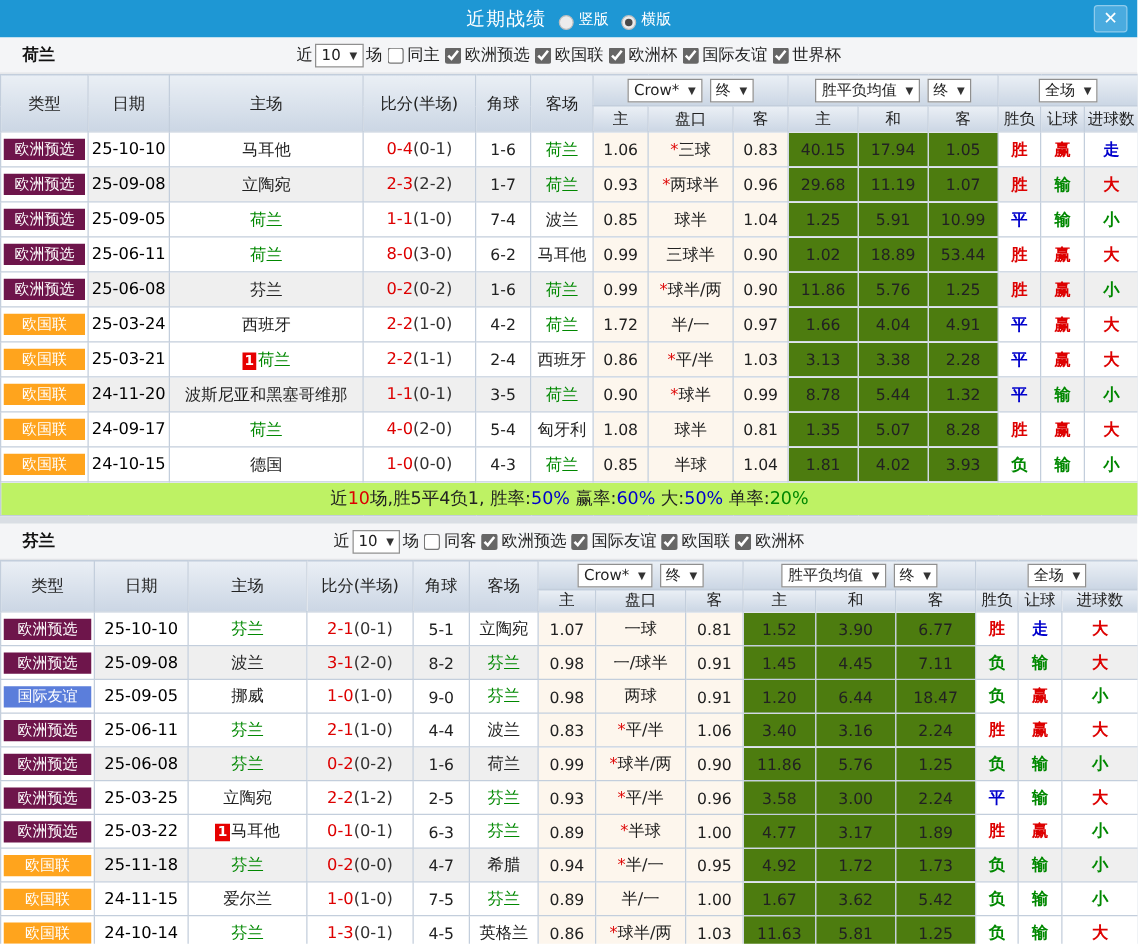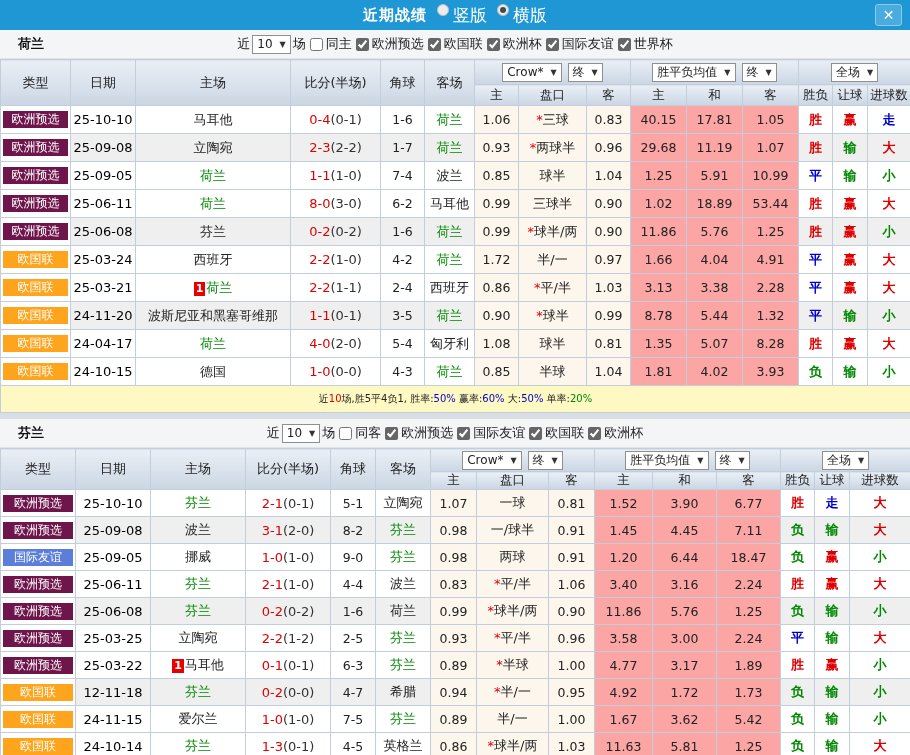--- a/index.html
+++ b/index.html
@@ -2,22 +2,22 @@
 <html><head>
 <meta charset="utf-8">
 <style>
   html,body{margin:0;padding:0}
   body{
     width:910px;height:755px;overflow:hidden;background:#fff;color:#222;
     font-family:"DejaVu Sans","Liberation Sans",sans-serif;font-size:13px;
   }
   
   .titlebar{height:30px;background:#1E97D4;position:relative;display:flex;align-items:center;justify-content:center}
-  .titlebar .title{color:#fff;font-weight:bold;font-size:15px;letter-spacing:1px}
-  .radio-opt{display:inline-flex;align-items:flex-start;gap:4px;color:#fff;font-size:17px;margin-left:10px;cursor:pointer}
+  .titlebar .title{color:#fff;font-weight:normal;font-size:15px;letter-spacing:1px}
+  .radio-opt{display:inline-flex;align-items:flex-end;gap:4px;color:#fff;font-size:12px;margin-left:10px;cursor:pointer}
   .radio{width:12px;height:12px;border-radius:50%;background:#ECECEC;border:1px solid #BFBFBF;display:inline-block;position:relative;box-sizing:border-box}
   .radio.selected::after{content:"";position:absolute;left:2px;top:2px;right:2px;bottom:2px;background:#4A4A4A;border-radius:50%}
   .close-btn{position:absolute;right:8px;top:4px;width:27px;height:22px;background:#4AABDF;border:1px solid #8ECBEC;border-radius:3px;color:#fff;font-weight:bold;font-size:14px;line-height:20px;text-align:center;cursor:pointer;padding:0;font-family:inherit}
   
   .filter-row{height:28px;background:#F4F5F7;position:relative;display:flex;align-items:center;border-bottom:1px solid #E2E4E8}
   .team-label{font-weight:bold;margin-left:18px;font-size:13px;color:#111;z-index:2}
   .filter-controls{position:absolute;left:0;right:0;display:flex;justify-content:center;align-items:center;gap:2px;font-size:13px;color:#222}
   .filter-controls input[type=checkbox]{width:13px;height:13px;margin:0 1px 0 2px;accent-color:#666}
   .selectbox{display:inline-flex;align-items:center;background:#fff;border:1px solid #8F8F8F;height:19px;padding:0 4px;font-size:12px;gap:7px;cursor:pointer;box-sizing:border-box}
   .selectbox .chev{font-size:8px;color:#333}
@@ -27,33 +27,33 @@
   thead th{background:linear-gradient(#EAEFF5,#CBD6E4);color:#222}
   thead .selects-row th{height:24px}
   thead .labels-row th{height:20px;font-size:12.5px}
   .sec-fi thead .selects-row th{height:22px}
   .sec-fi thead .labels-row th{height:17px}
   .selwrap{display:flex;align-items:center;justify-content:center;gap:6px}
   tbody tr{height:28px}
   .sec-fi tbody tr{height:27px}
   tbody tr.stripe td{background:#EFEFEF}
   tbody td.odds-bg, tbody tr.stripe td.odds-bg{background:#FDF6ED}
-  tbody td.avg-bg,  tbody tr.stripe td.avg-bg {background:#fca5a5}
+  tbody td.avg-bg,  tbody tr.stripe td.avg-bg {background:#4d7c0f}
   td.type-cell{padding:1px 2px;background:#fff !important}
   .league-badge{color:#fff;font-size:12px;height:100%;display:flex;align-items:center;justify-content:center}
   .date-cell{color:#000000;font-size:13px}
   .num{font-size:12.5px;color:#222}
   .ft{color:#DD0000}
   .ht{color:#333}
   .subject{color:#008800}
   .rank-badge{display:inline-block;background:#E60000;color:#fff;font-size:11px;line-height:14px;padding:0 2px;margin-right:1px;font-weight:bold}
   .star{color:#DD0000}
   .res{font-weight:bold}
   .c-red{color:#DD0000}.c-blue{color:#0000CC}.c-green{color:#008800}
-  tfoot td{height:26px;background:#fef9c3;font-size:10px}
+  tfoot td{height:26px;background:#bef264;font-size:14px}
   .section-gap{height:6px;background:#D9DEE4}
 </style>
 </head>
 <body>
 
 <div class="titlebar">
   <span class="title">近期战绩</span>
   <span class="radio-opt">
     <span class="radio" id="radio-v"></span>
     <span>竖版</span>
@@ -168,21 +168,21 @@
             </td>
             <td class="date-cell">25-10-10</td>
             <td><span class="">马耳他</span></td>
             <td><span class="ft">0-4</span><span class="ht">(0-1)</span></td>
             <td class="num">1-6</td>
             <td><span class="subject">荷兰</span></td>
             <td class="odds-bg num">1.06</td>
             <td class="odds-bg"><span class="star">*</span><span>三球</span></td>
             <td class="odds-bg num">0.83</td>
             <td class="avg-bg num">40.15</td>
-            <td class="avg-bg num">17.81</td>
+            <td class="avg-bg num">17.94</td>
             <td class="avg-bg num">1.05</td>
             <td class="res c-red">胜</td>
             <td class="res c-red">赢</td>
             <td class="res c-blue">走</td>
           </tr>
           <tr class="stripe">
             <td class="type-cell">
               <div class="league-badge" style="background:#6E154B">欧洲预选</div>
             </td>
             <td class="date-cell">25-09-08</td>
@@ -311,21 +311,21 @@
             <td class="avg-bg num">5.44</td>
             <td class="avg-bg num">1.32</td>
             <td class="res c-blue">平</td>
             <td class="res c-green">输</td>
             <td class="res c-green">小</td>
           </tr>
           <tr class="">
             <td class="type-cell">
               <div class="league-badge" style="background:#FFA41D">欧国联</div>
             </td>
-            <td class="date-cell">24-04-17</td>
+            <td class="date-cell">24-09-17</td>
             <td><span class="subject">荷兰</span></td>
             <td><span class="ft">4-0</span><span class="ht">(2-0)</span></td>
             <td class="num">5-4</td>
             <td><span class="">匈牙利</span></td>
             <td class="odds-bg num">1.08</td>
             <td class="odds-bg"><span>球半</span></td>
             <td class="odds-bg num">0.81</td>
             <td class="avg-bg num">1.35</td>
             <td class="avg-bg num">5.07</td>
             <td class="avg-bg num">8.28</td>
@@ -585,21 +585,21 @@
             <td class="avg-bg num">3.17</td>
             <td class="avg-bg num">1.89</td>
             <td class="res c-red">胜</td>
             <td class="res c-red">赢</td>
             <td class="res c-green">小</td>
           </tr>
           <tr class="stripe">
             <td class="type-cell">
               <div class="league-badge" style="background:#FFA41D">欧国联</div>
             </td>
-            <td class="date-cell">12-11-18</td>
+            <td class="date-cell">25-11-18</td>
             <td><span class="subject">芬兰</span></td>
             <td><span class="ft">0-2</span><span class="ht">(0-0)</span></td>
             <td class="num">4-7</td>
             <td><span class="">希腊</span></td>
             <td class="odds-bg num">0.94</td>
             <td class="odds-bg"><span class="star">*</span><span>半/一</span></td>
             <td class="odds-bg num">0.95</td>
             <td class="avg-bg num">4.92</td>
             <td class="avg-bg num">1.72</td>
             <td class="avg-bg num">1.73</td>

